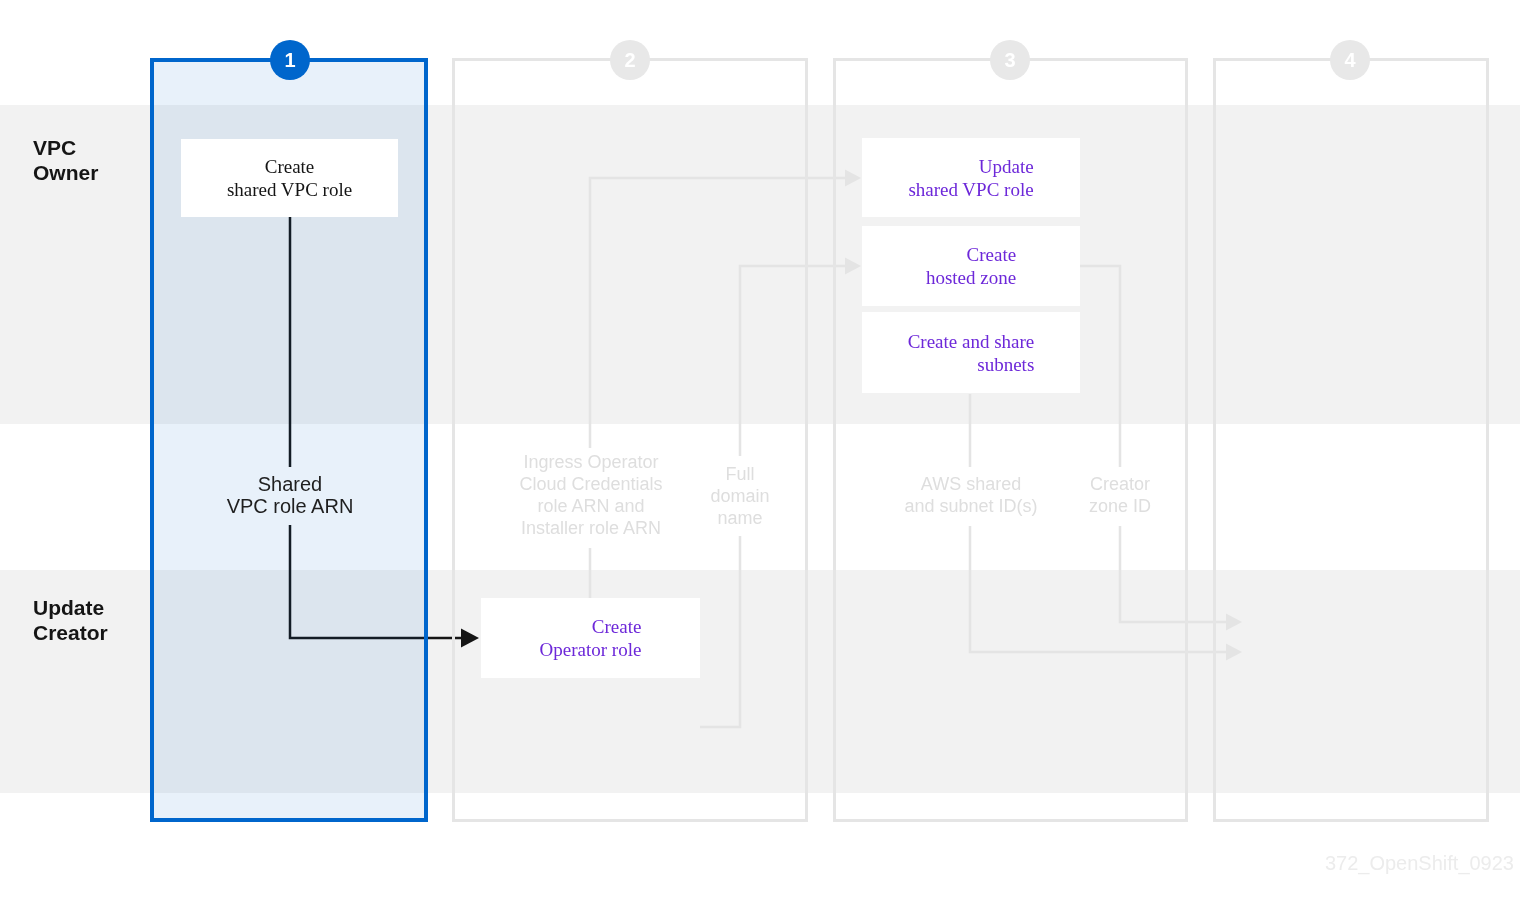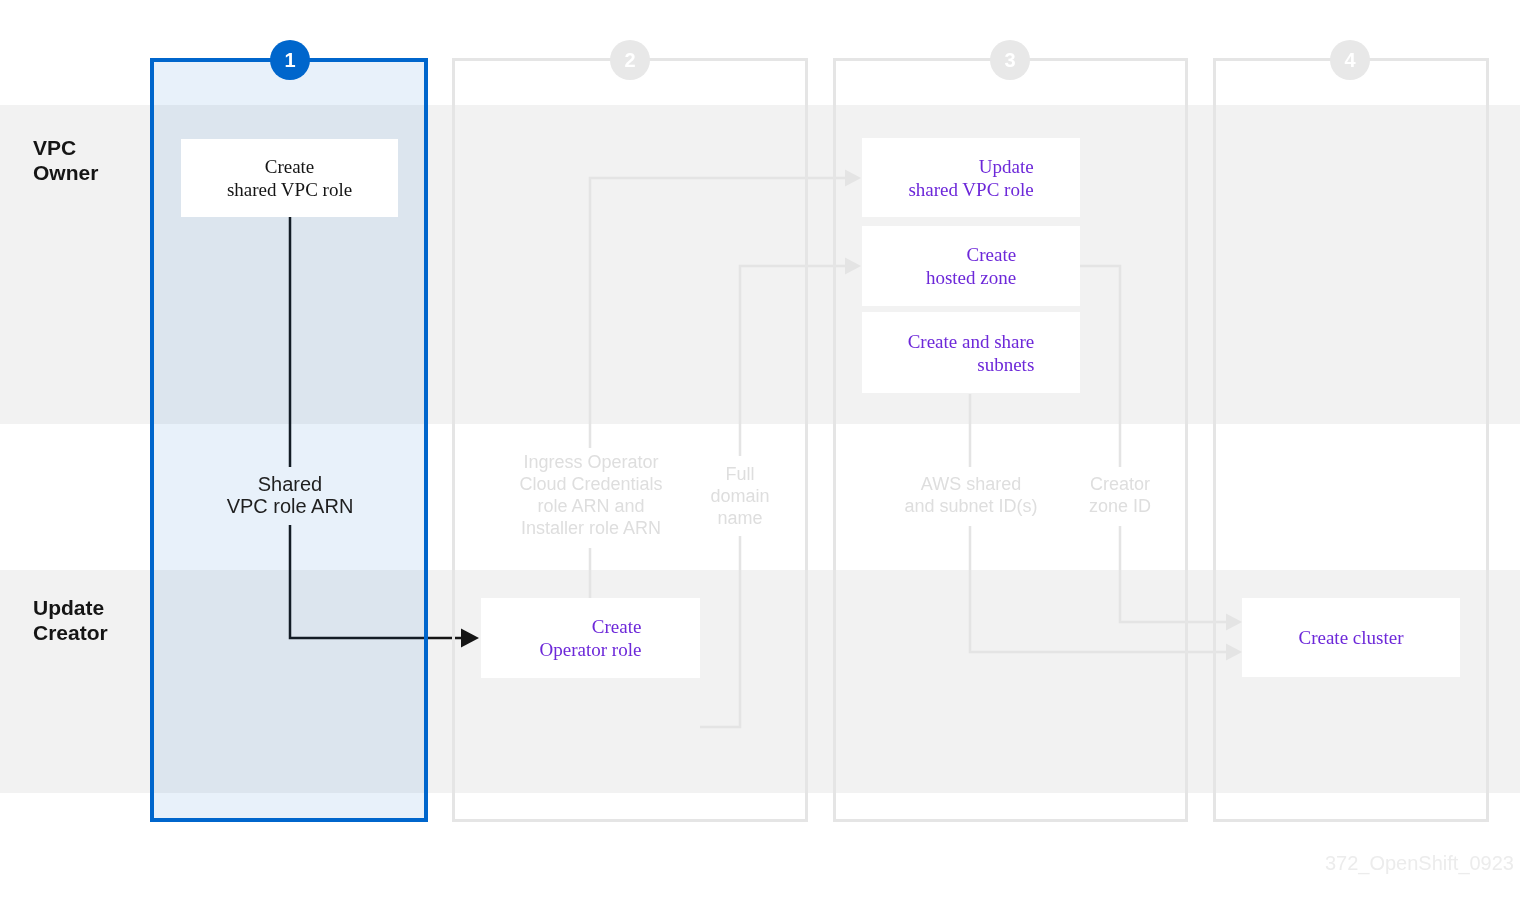--- a/index.html
+++ b/index.html
@@ -159,21 +159,20 @@
   <div class="box active create-shared-vpc">Create
 shared VPC role</div>
   <div class="box faded update-shared-vpc">Update
 shared VPC role</div>
   <div class="box faded create-hosted-zone">Create
 hosted zone</div>
   <div class="box faded create-share-subnets">Create and share
 subnets</div>
   <div class="box faded create-operator-role">Create
 Operator role</div>
-  <div class="box faded create-cluster">Create cluster</div>
 
   <div class="flowlabel dark shared-arn">Shared
 VPC role ARN</div>
   <div class="flowlabel ingress">Ingress Operator
 Cloud Credentials
 role ARN and
 Installer role ARN</div>
   <div class="flowlabel full-domain">Full
 domain
 name</div>

